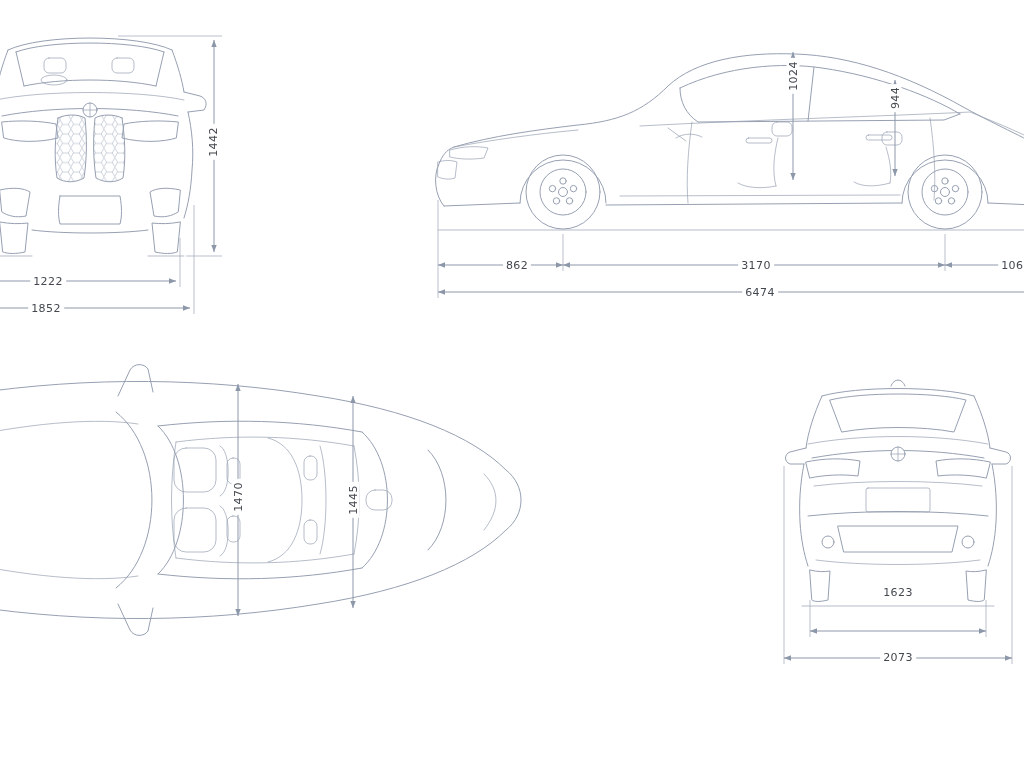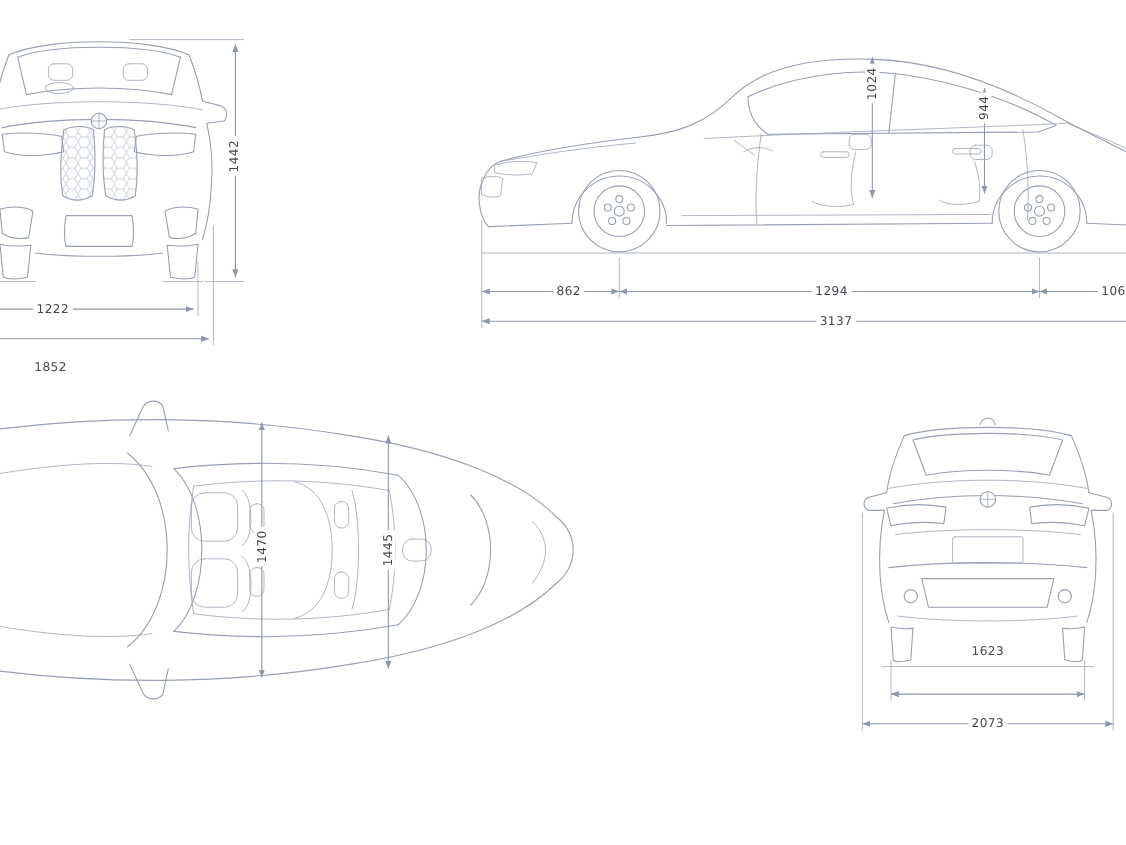--- a/index.html
+++ b/index.html
@@ -252,28 +252,28 @@
       <line x1="438" y1="292" x2="1035" y2="292" marker-start="url(#ar)"></line>
       <line x1="238" y1="384" x2="238" y2="616" marker-start="url(#ar)" marker-end="url(#ar)"></line>
       <line x1="353" y1="396" x2="353" y2="608" marker-start="url(#ar)" marker-end="url(#ar)"></line>
       <line x1="810" y1="631" x2="986" y2="631" marker-start="url(#ar)" marker-end="url(#ar)"></line>
       <line x1="784" y1="658" x2="1012" y2="658" marker-start="url(#ar)" marker-end="url(#ar)"></line>
     </g>
   </svg>
 
   <span class="dim v" style="left:213px; top:142px;">1442</span>
   <span class="dim" style="left:48px; top:281px;">1222</span>
-  <span class="dim" style="left:46px; top:308px;margin-top:26px;">1852</span>
+  <span class="dim" style="left:46px; top:308px;">1852</span>
 
   <span class="dim v" style="left:793px; top:76px;">1024</span>
   <span class="dim v" style="left:895px; top:98px;">944</span>
   <span class="dim" style="left:500px; top:265px;margin-left:17px;">862</span>
-  <span class="dim" style="left:756px; top:265px;">1294</span>
+  <span class="dim" style="left:756px; top:265px;">3170</span>
   <span class="dim" style="left:1016px; top:265px;">1065</span>
-  <span class="dim" style="left:760px; top:292px;">3137</span>
+  <span class="dim" style="left:760px; top:292px;">6474</span>
 
   <span class="dim v" style="left:238px; top:497px;">1470</span>
   <span class="dim v" style="left:353px; top:500px;">1445</span>
 
   <span class="dim" style="left:898px; top:592px;text-align:right;">1623</span>
   <span class="dim" style="left:898px; top:657px;">2073</span>
 
 </div>
 
 </body></html>

